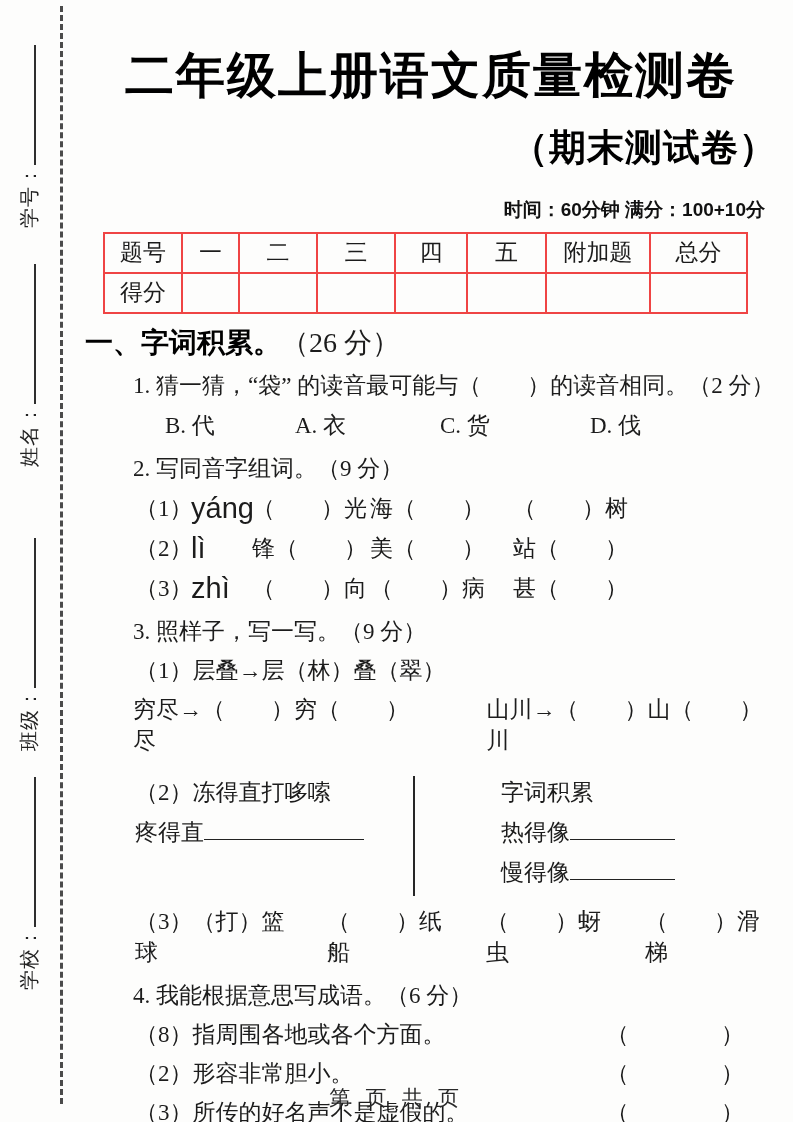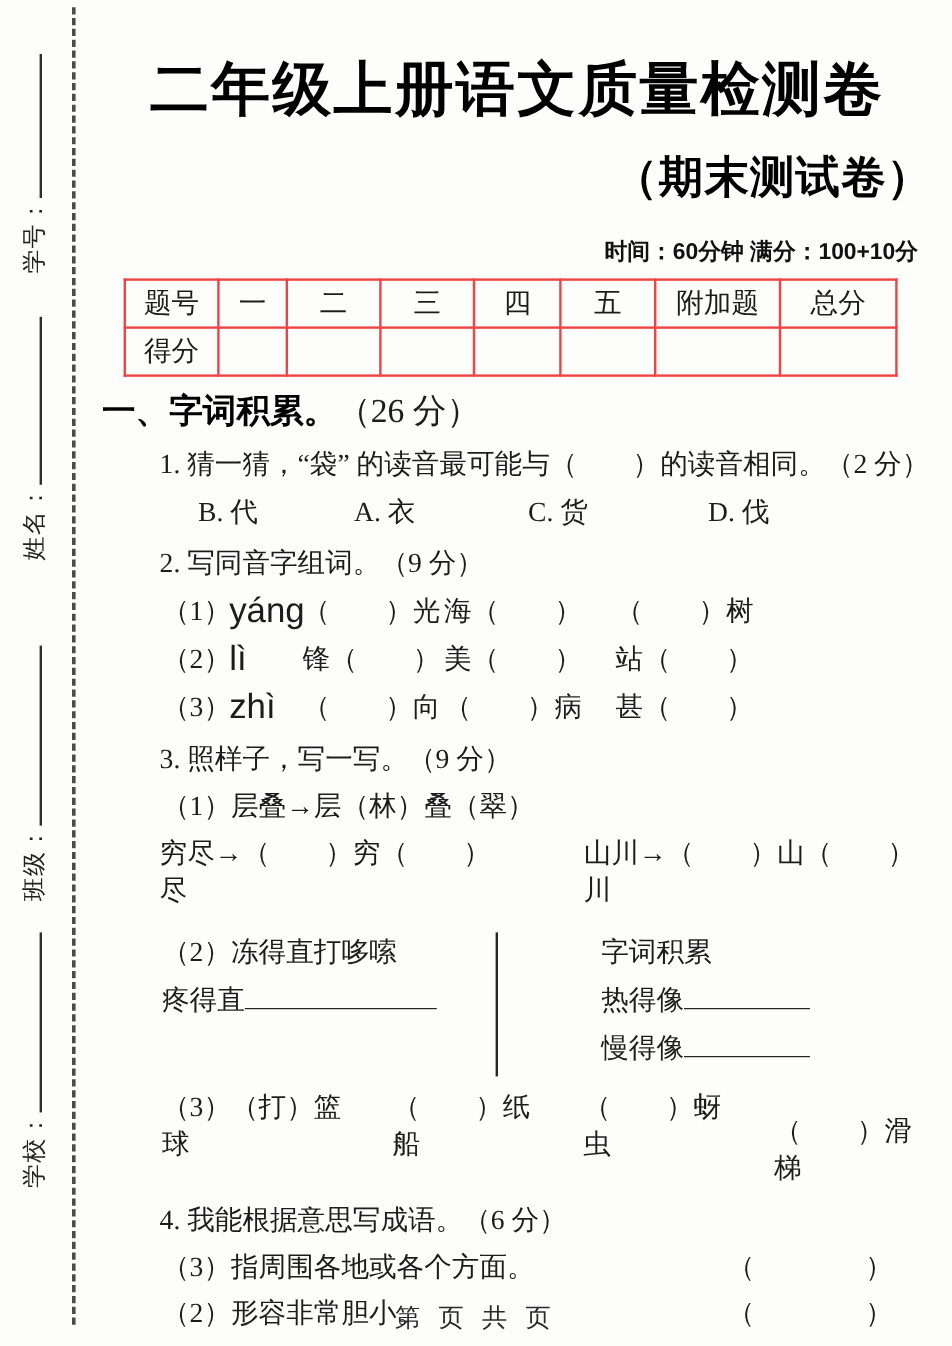--- a/index.html
+++ b/index.html
@@ -97,21 +97,21 @@
   .cmp-right { border-left:2px solid #262626; padding-left:86px; }
   .cmp .row { line-height:33px; margin-bottom:7px; }
   .uline {
     display:inline-block; height:1em; vertical-align:baseline;
     border-bottom:1.6px solid #222;
   }
   .ul-160{width:160px} .ul-105{width:105px}
 
   .p3row { display:flex; margin-top:10px; padding-left:50px; }
   .p3row span { margin-right:27px; }
-  .p3row span:last-child { margin-right:0;margin-top:20px; }
+  .p3row span:last-child { margin-right:0; }
 
   .q4row { display:flex; margin-top:8px; padding-left:50px; }
   .q4row .blank { margin-left:auto; margin-right:33px; }
 
   .footer {
     position:absolute; left:0; top:1084px; width:793px; text-align:center;
     font-size:21px; letter-spacing:5px; color:#2a2a2a;
   }
 </style>
 </head>
@@ -220,21 +220,21 @@
   </div>
   <div class="p3row line">
     <span>（3）（打）篮球</span>
     <span>（　　）纸船</span>
     <span>（　　）蚜虫</span>
     <span>（　　）滑梯</span>
   </div>
 
   <div class="stem line">4. 我能根据意思写成语。（6 分）</div>
   <div class="q4row line">
-    <span>（3）指周围各地或各个方面。</span>
+    <span>（8）指周围各地或各个方面。</span>
     <span class="blank">（　　　　）</span>
   </div>
   <div class="q4row line">
     <span>（2）形容非常胆小。</span>
     <span class="blank">（　　　　）</span>
   </div>
   <div class="q4row line">
     <span>（3）所传的好名声不是虚假的。</span>
     <span class="blank">（　　　　）</span>
   </div>

